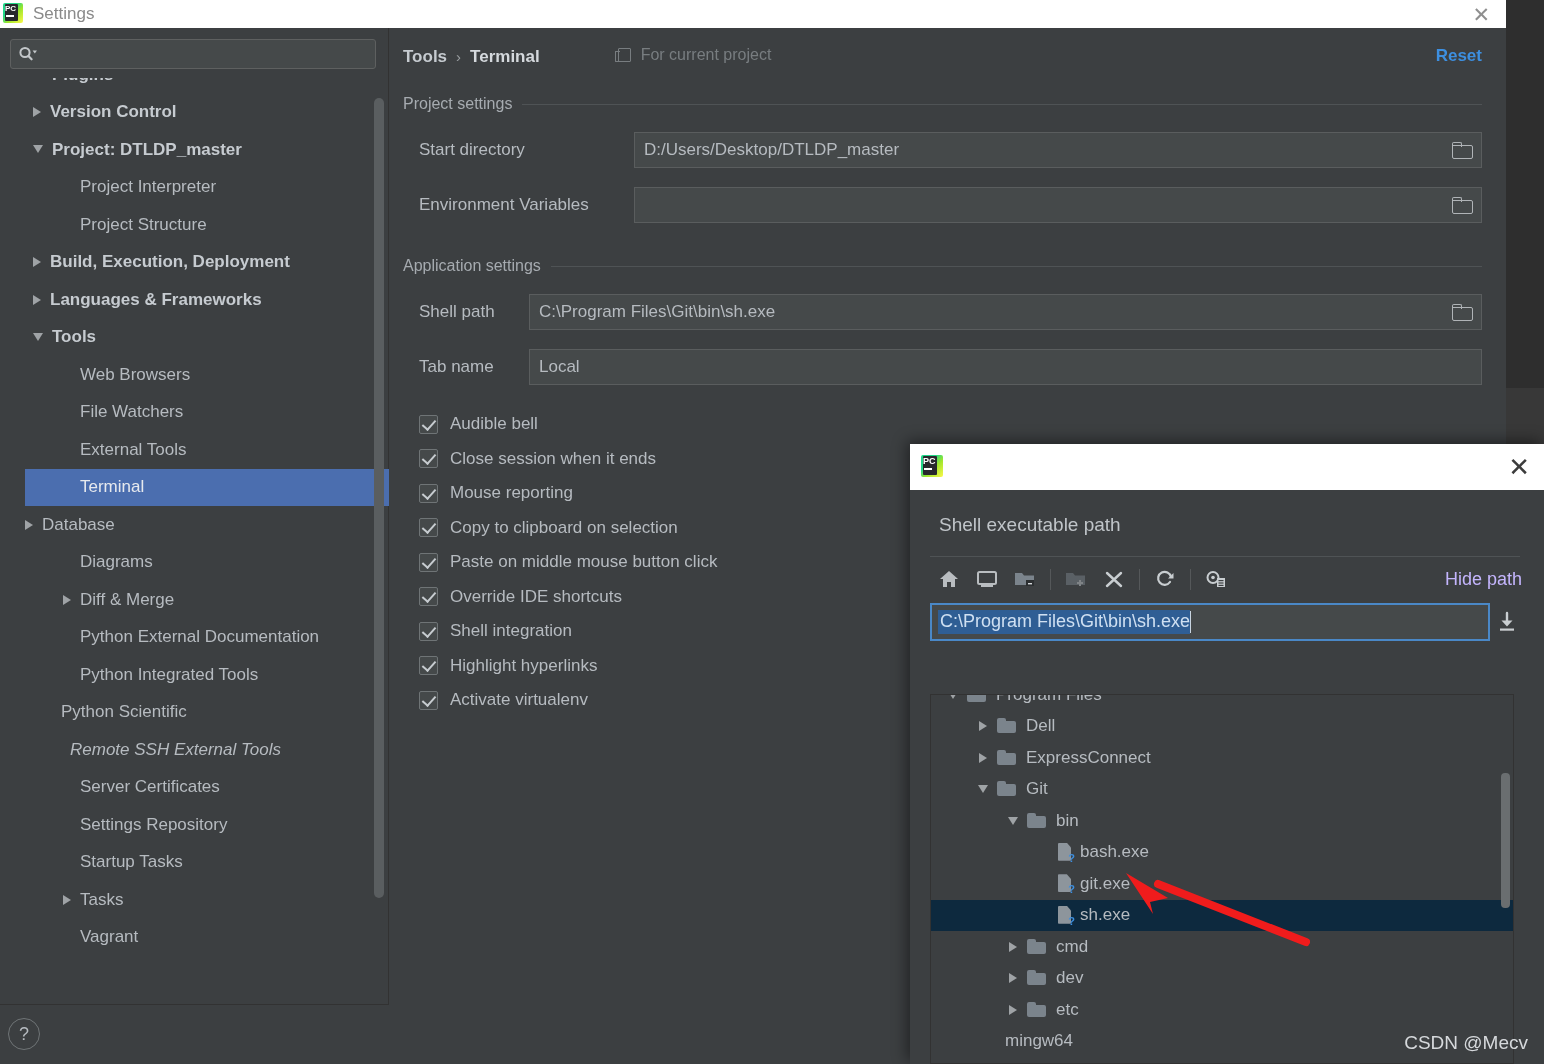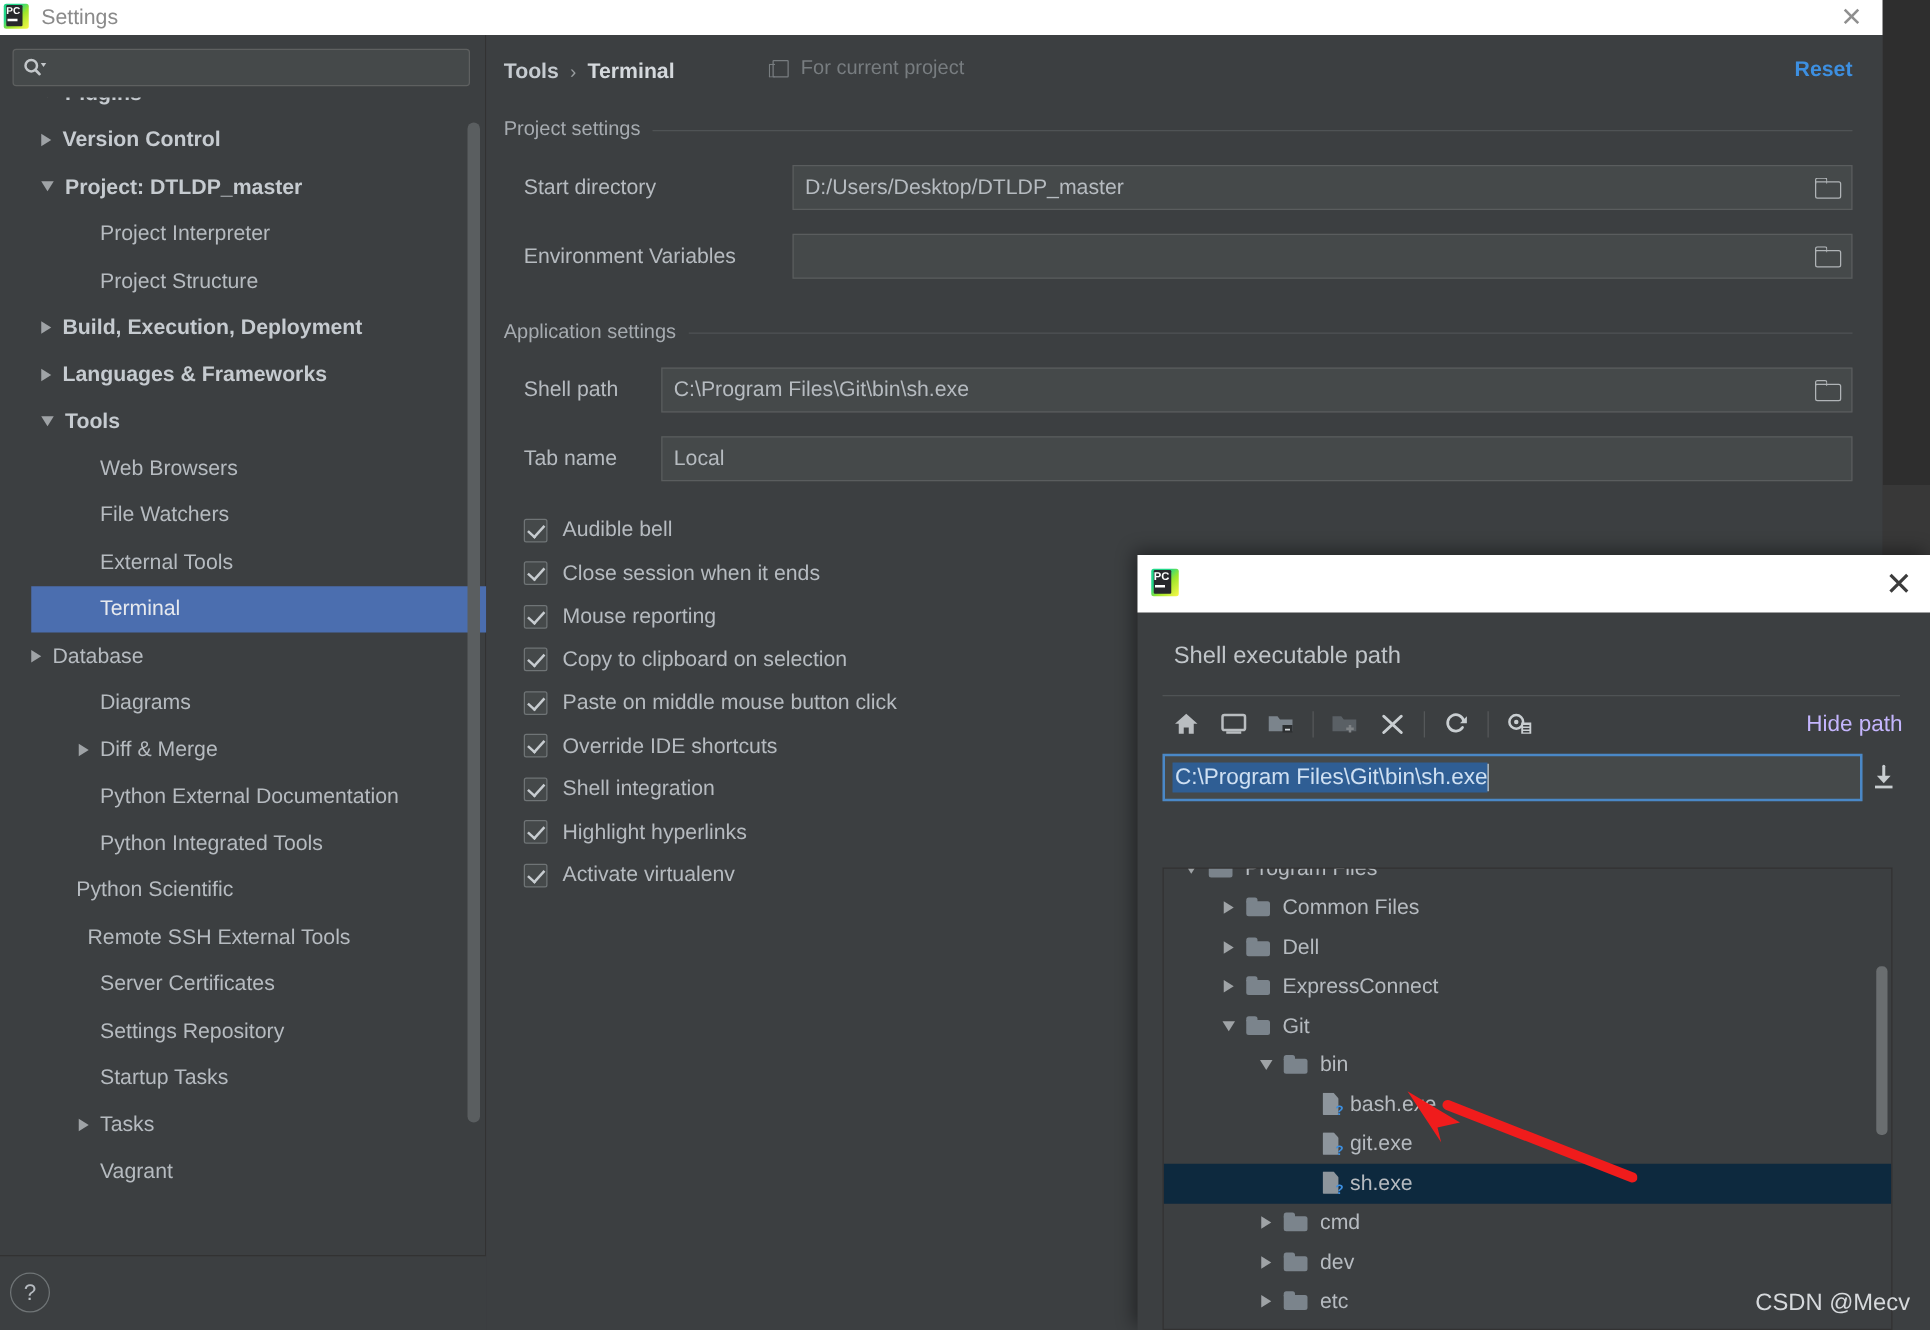--- a/index.html
+++ b/index.html
@@ -554,21 +554,21 @@
               <div class="tree-row" style="padding-left: 38px;">
                 <span class="tree-arrow arrow-none"></span>
                 <span>Python Integrated Tools</span>
                 <span class="copy-badge"></span>
               </div>
               <div class="tree-row" style="padding-left: 19px;">
                 <span class="tree-arrow arrow-none"></span>
                 <span>Python Scientific</span>
                 <span class="copy-badge"></span>
               </div>
-              <div class="tree-row" style="padding-left: 28px;">
+              <div class="tree-row" style="padding-left: 28px; font-style: italic;">
                 <span class="tree-arrow arrow-none"></span>
                 <span>Remote SSH External Tools</span>
               </div>
               <div class="tree-row" style="padding-left: 38px;">
                 <span class="tree-arrow arrow-none"></span>
                 <span>Server Certificates</span>
               </div>
               <div class="tree-row" style="padding-left: 38px;">
                 <span class="tree-arrow arrow-none"></span>
                 <span>Settings Repository</span>
@@ -781,27 +781,20 @@
               <span class="ft-ad"></span>
             </span>
             <span class="ft-folder"></span>
             <span>Program Files</span>
           </div>
           <div class="ft-row" style="padding-left: 44px;">
             <span class="ft-arrow">
               <span class="ft-ar"></span>
             </span>
             <span class="ft-folder"></span>
-            <span>Common Files</span>
-          </div>
-          <div class="ft-row" style="padding-left: 44px;">
-            <span class="ft-arrow">
-              <span class="ft-ar"></span>
-            </span>
-            <span class="ft-folder"></span>
             <span>Dell</span>
           </div>
           <div class="ft-row" style="padding-left: 44px;">
             <span class="ft-arrow">
               <span class="ft-ar"></span>
             </span>
             <span class="ft-folder"></span>
             <span>ExpressConnect</span>
           </div>
           <div class="ft-row" style="padding-left: 44px;">

